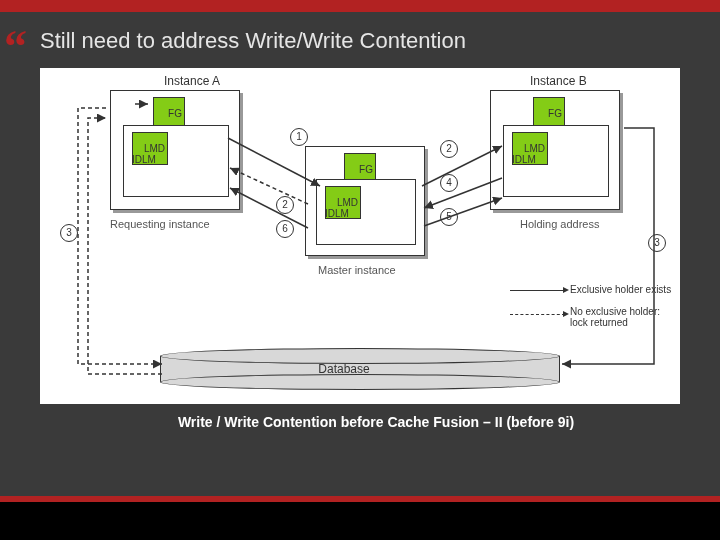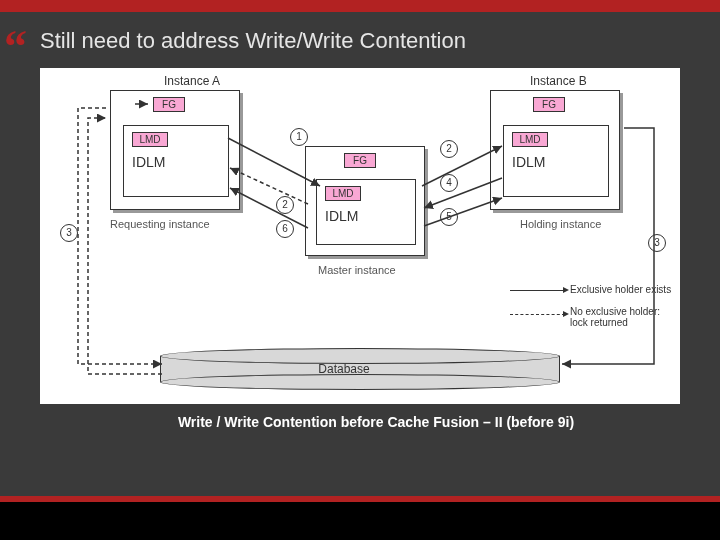--- a/index.html
+++ b/index.html
@@ -50,28 +50,28 @@
   }
   .inst-box {
     border: 1.5px solid #333;
     background: #fff;
   }
   .inst-box.shadow {
     box-shadow: 3px 3px 0 #999;
   }
   .small-box {
     border: 1px solid #333;
-    background: #f9a8d4;
-    font-size: 10px;
-    text-align: center;
-    color: #333;
-    padding: 1px 2px;
+    background: #84cc16;
+    font-size: 10px;
+    text-align: right;
+    color: #333;
+    padding: 10px 2px;
   }
   .idlm-text {
-    font-size: 14px;
+    font-size: 10px;
     color: #333;
   }
   .role-label {
     font-size: 11px;
     color: #555;
   }
   .circ {
     width: 18px; height: 18px;
     border: 1px solid #333;
     border-radius: 50%;
@@ -197,21 +197,21 @@
   <div class="dg role-label" style="left:278px; top:196px;">Master instance</div>
 
   <div class="dg inst-label" style="left:490px; top:6px;">Instance B</div>
   <div class="dg inst-box shadow" style="left:450px; top:22px; width:130px; height:120px;">
     <div class="dg small-box" style="left:42px; top:6px; width:32px;">FG</div>
     <div class="dg inst-box" style="left:12px; top:34px; width:106px; height:72px;">
       <div class="dg small-box" style="left:8px; top:6px; width:36px;">LMD</div>
       <div class="dg idlm-text" style="left:8px; top:28px;">IDLM</div>
     </div>
   </div>
-  <div class="dg role-label" style="left:480px; top:150px;">Holding instance</div>
+  <div class="dg role-label" style="left:480px; top:150px;">Holding address</div>
 
   <div class="dg circ" style="left:250px; top:60px;">1</div>
   <div class="dg circ" style="left:400px; top:72px;">2</div>
   <div class="dg circ" style="left:236px; top:128px;">2</div>
   <div class="dg circ" style="left:20px;  top:156px;">3</div>
   <div class="dg circ" style="left:608px; top:166px;">3</div>
   <div class="dg circ" style="left:400px; top:106px;">4</div>
   <div class="dg circ" style="left:400px; top:140px;">5</div>
   <div class="dg circ" style="left:236px; top:152px;">6</div>
 

